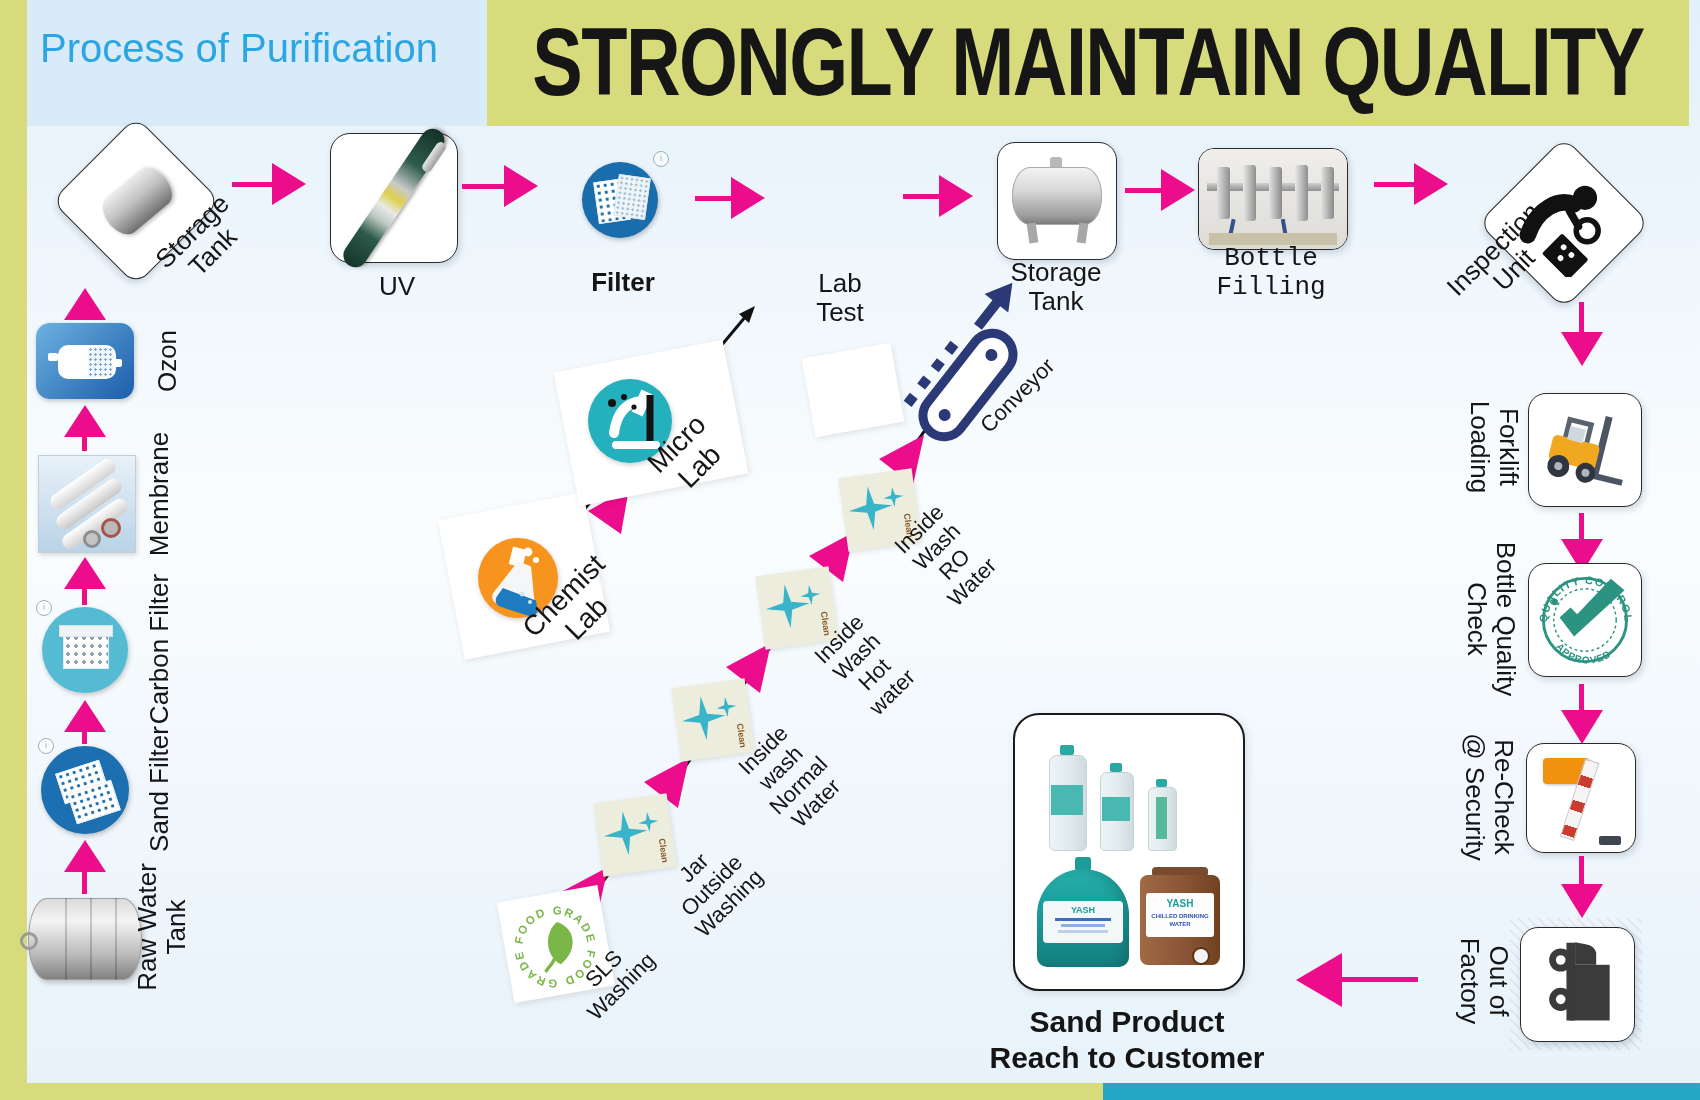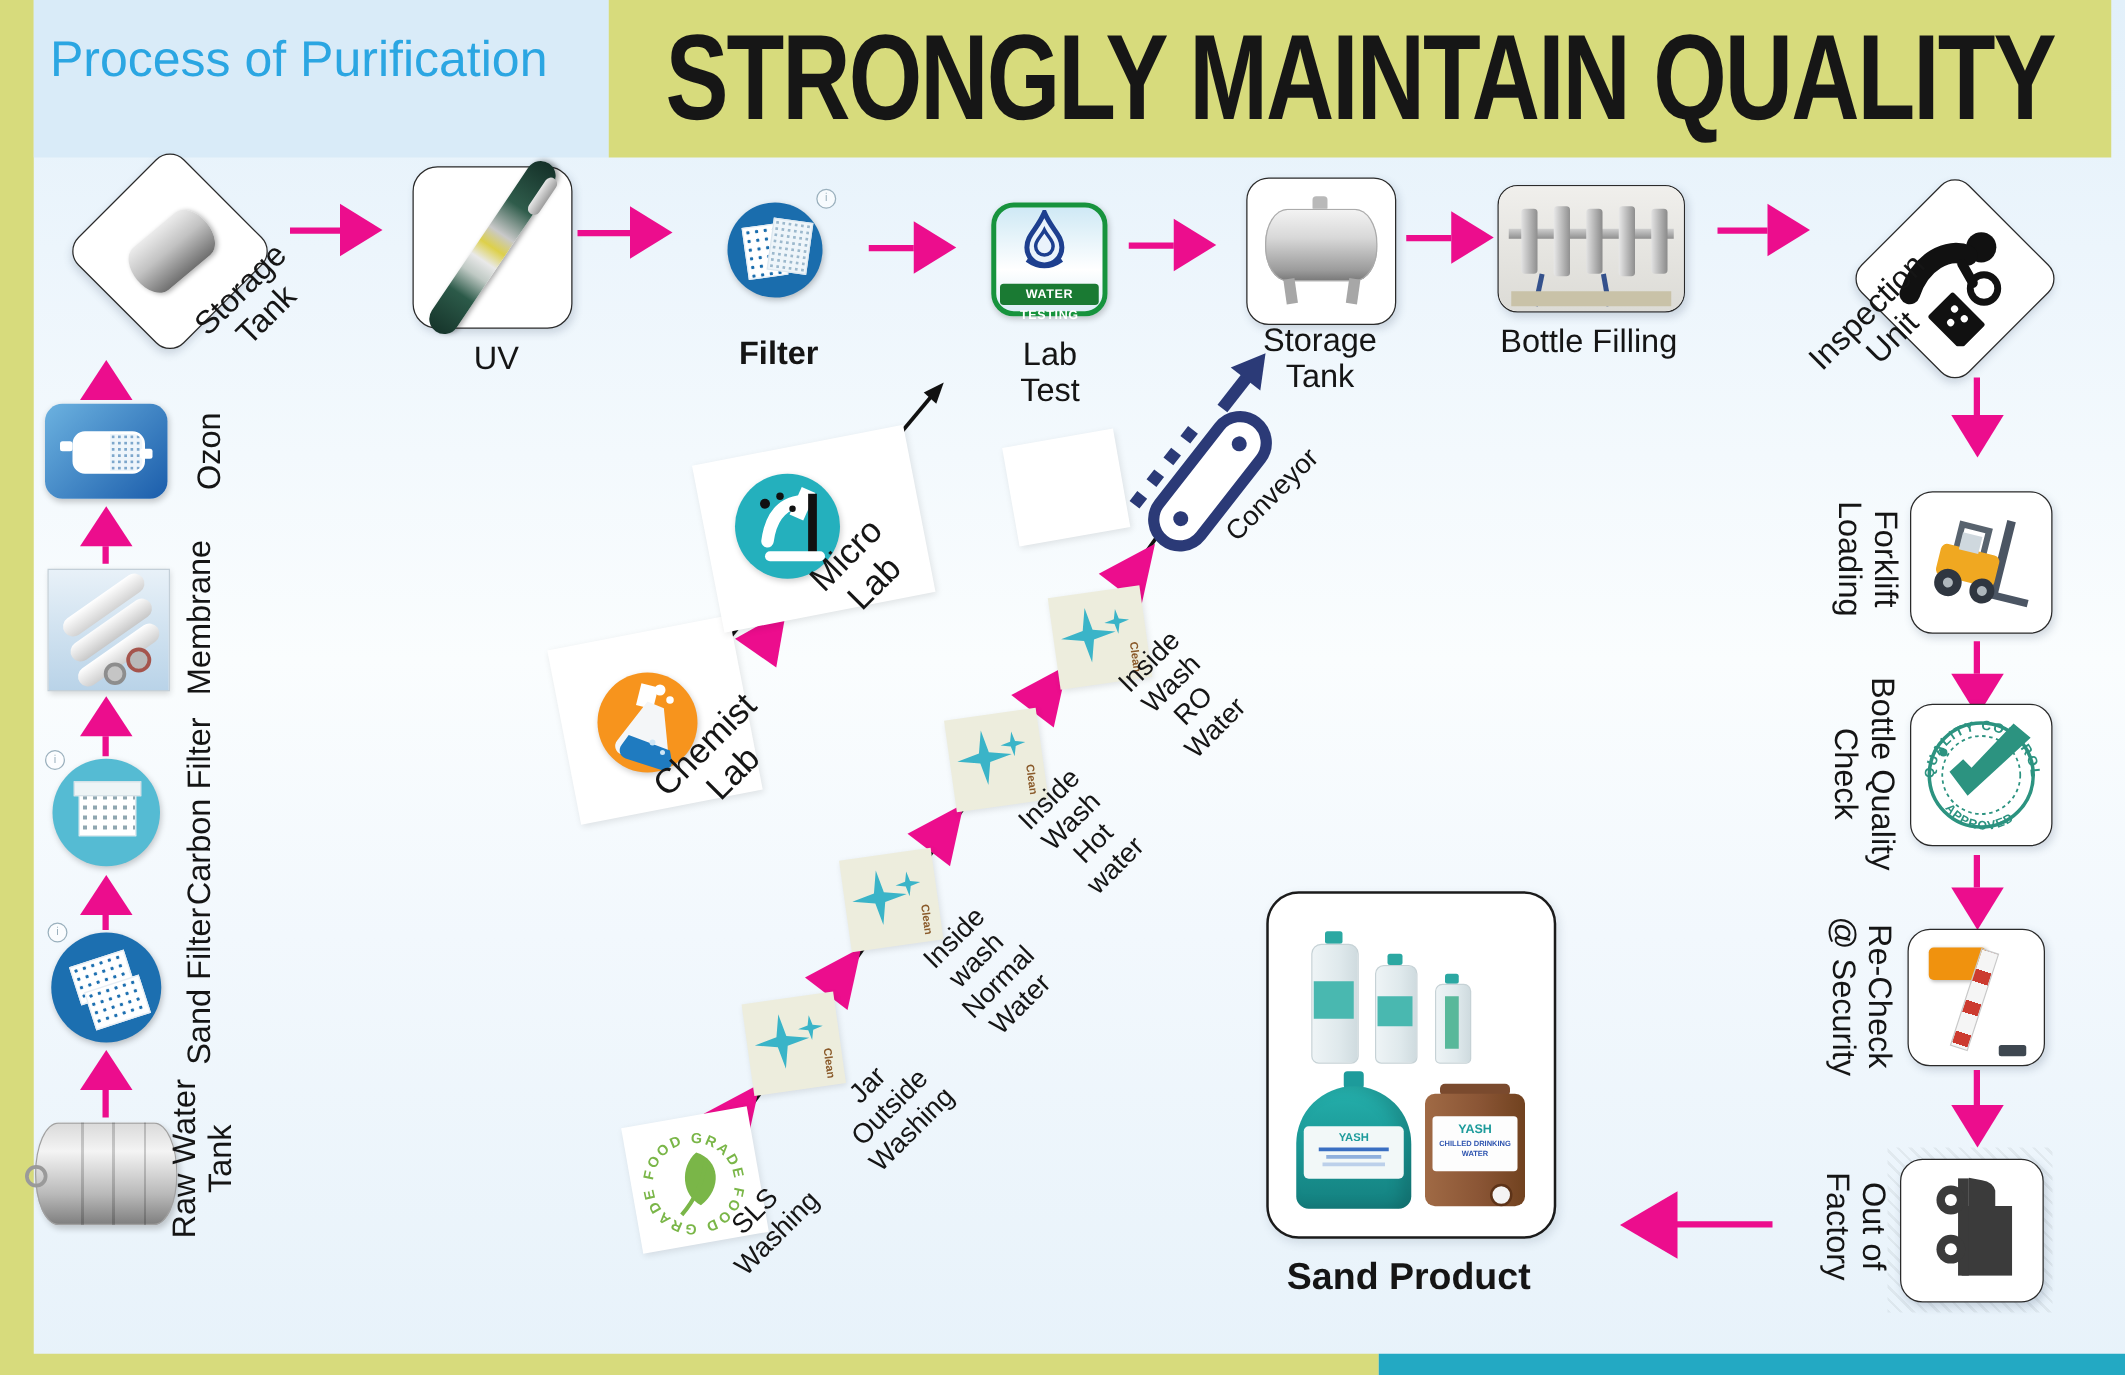--- a/index.html
+++ b/index.html
@@ -157,30 +157,20 @@
                 background-image:radial-gradient(#1a6dad 28%,transparent 32%);background-size:7px 7px;border:1px solid #e6eef5;"></div>
     <div class="abs" style="left:34px;top:14px;width:30px;height:40px;transform:rotate(8deg);background:#eef5fa;
                 background-image:radial-gradient(#9db9cd 30%,transparent 34%);background-size:5px 5px;border:1px solid #dde8f0;"></div>
   </div>
   <div class="abs iinfo" style="left:653px;top:151px;">i</div>
   <div class="abs lbl f26 ctr" style="left:623px;top:283px;width:110px;font-weight:bold;">Filter</div>
 
   <div class="abs pshaft" style="left:695px;top:196px;width:36px;height:5px;"></div>
   <div class="abs tri tri-r" style="left:731px;top:177px;"></div>
 
-  <div class="abs" style="left:793px;top:162px;width:85px;height:83px;border-radius:18px;border:4px solid #17933d;
-              background:linear-gradient(180deg,#cfe9f5 0%,#ffffff 60%,#dceef7 100%);box-shadow:1px 2px 5px rgba(0,0,0,.22);">
-    <svg width="77" height="50" viewBox="0 0 38 25" style="position:absolute;left:0;top:2px;">
-      <path d="M19,1 C22,8 26,10 26,15 a7,7 0 1 1 -14,0 C12,10 16,8 19,1 Z" fill="#eaf3fb" stroke="#1d3f8f" stroke-width="2"></path>
-      <path d="M19,8 C20.5,11 22.5,12 22.5,14.5 a3.5,3.5 0 1 1 -7,0 C15.5,12 17.5,11 19,8 Z" fill="none" stroke="#1d3f8f" stroke-width="1.4"></path>
-      <path d="M12,20 q7,5 14,0" fill="none" stroke="#1d3f8f" stroke-width="1.6"></path>
-    </svg>
-    <div class="abs" style="left:3px;right:3px;bottom:5px;height:17px;background:#1a7a33;border-radius:3px;
-                color:#fff;font-size:10px;font-weight:bold;text-align:center;line-height:17px;letter-spacing:.5px;">WATER TESTING</div>
-  </div>
   <div class="abs lbl f26 ctr" style="left:840px;top:298px;width:110px;">Lab
 Test</div>
 
   <div class="abs pshaft" style="left:903px;top:194px;width:36px;height:5px;"></div>
   <div class="abs tri tri-r" style="left:939px;top:175px;"></div>
 
   <div class="abs card" style="left:997px;top:142px;width:118px;height:116px;border-radius:18px;">
     <div class="abs" style="left:52px;top:14px;width:12px;height:12px;background:#b9b9b9;border-radius:3px;"></div>
     <div class="abs" style="left:14px;top:24px;width:90px;height:58px;border-radius:18px/28px;
                 background:linear-gradient(180deg,#f4f4f4 0%,#d8d8d8 40%,#9b9b9b 85%,#777 100%);box-shadow:inset 0 0 0 1px #ababab;"></div>
@@ -198,21 +188,21 @@
     <div class="abs" style="left:8px;top:34px;width:132px;height:8px;background:linear-gradient(180deg,#cfcfcf,#8f8f8f);"></div>
     <div class="abs" style="left:18px;top:18px;width:13px;height:52px;background:linear-gradient(90deg,#e2e2e2,#8e8e8e);border-radius:3px;"></div>
     <div class="abs" style="left:44px;top:16px;width:13px;height:56px;background:linear-gradient(90deg,#e8e8e8,#909090);border-radius:3px;"></div>
     <div class="abs" style="left:70px;top:18px;width:13px;height:52px;background:linear-gradient(90deg,#e2e2e2,#8a8a8a);border-radius:3px;"></div>
     <div class="abs" style="left:96px;top:16px;width:13px;height:56px;background:linear-gradient(90deg,#e8e8e8,#8e8e8e);border-radius:3px;"></div>
     <div class="abs" style="left:122px;top:18px;width:13px;height:52px;background:linear-gradient(90deg,#e2e2e2,#8a8a8a);border-radius:3px;"></div>
     <div class="abs" style="left:30px;top:70px;width:4px;height:26px;background:#34518c;transform:rotate(12deg);"></div>
     <div class="abs" style="left:84px;top:70px;width:4px;height:26px;background:#34518c;transform:rotate(-10deg);"></div>
     <div class="abs" style="left:10px;top:84px;width:128px;height:12px;background:#c9c2a8;"></div>
   </div>
-  <div class="abs lbl f26 ctr" style="left:1271px;top:273px;width:190px;">Bottle Filling</div>
+  <div class="abs lbl f26 ctr" style="left:1271px;top:273px;width:190px;font-family:Liberation Mono, monospace;">Bottle Filling</div>
 
   <div class="abs pshaft" style="left:1374px;top:182px;width:40px;height:5px;"></div>
   <div class="abs tri tri-r" style="left:1414px;top:163px;"></div>
 
   <div class="abs card" style="left:1503px;top:162px;width:120px;height:120px;transform:rotate(45deg);border-radius:16px;"></div>
   <svg class="abs" width="110" height="110" viewBox="0 0 100 100" style="left:1508px;top:167px;">
     <circle cx="70" cy="28" r="11" fill="#111"></circle>
     <path d="M18,62 C26,38 46,28 60,34" stroke="#111" stroke-width="15" fill="none" stroke-linecap="round"></path>
     <path d="M56,40 L64,54" stroke="#111" stroke-width="7" fill="none" stroke-linecap="round"></path>
     <circle cx="72" cy="58" r="10" fill="none" stroke="#111" stroke-width="5"></circle>
@@ -433,14 +423,15 @@
       <div class="abs" style="left:12px;top:0;width:56px;height:10px;background:#7a4a2e;border-radius:4px;"></div>
       <div class="abs" style="left:0;top:8px;width:80px;height:90px;border-radius:8px;background:linear-gradient(90deg,#a06a45,#8a5535 55%,#71421f);"></div>
       <div class="abs" style="left:6px;top:26px;width:68px;height:44px;background:#fdfdfd;border-radius:3px;text-align:center;overflow:hidden;">
         <div style="margin-top:5px;font-size:10px;font-weight:bold;color:#1d9b9b;">YASH</div>
         <div style="margin-top:4px;font-size:6px;font-weight:bold;color:#2f55b0;line-height:1.3;">CHILLED DRINKING WATER</div>
       </div>
       <div class="abs" style="left:52px;top:80px;width:14px;height:14px;background:#f4f4f4;border:2px solid #5d3318;border-radius:50%;"></div>
     </div>
   </div>
   <div class="abs lbl ctr" style="left:1127px;top:1022px;width:420px;font-size:30px;font-weight:bold;">Sand Product</div>
+  <div class="abs lbl ctr" style="left:1127px;top:1058px;width:420px;font-size:30px;font-weight:bold;">Reach to Customer</div>
 
 </div>
 
 </body></html>

